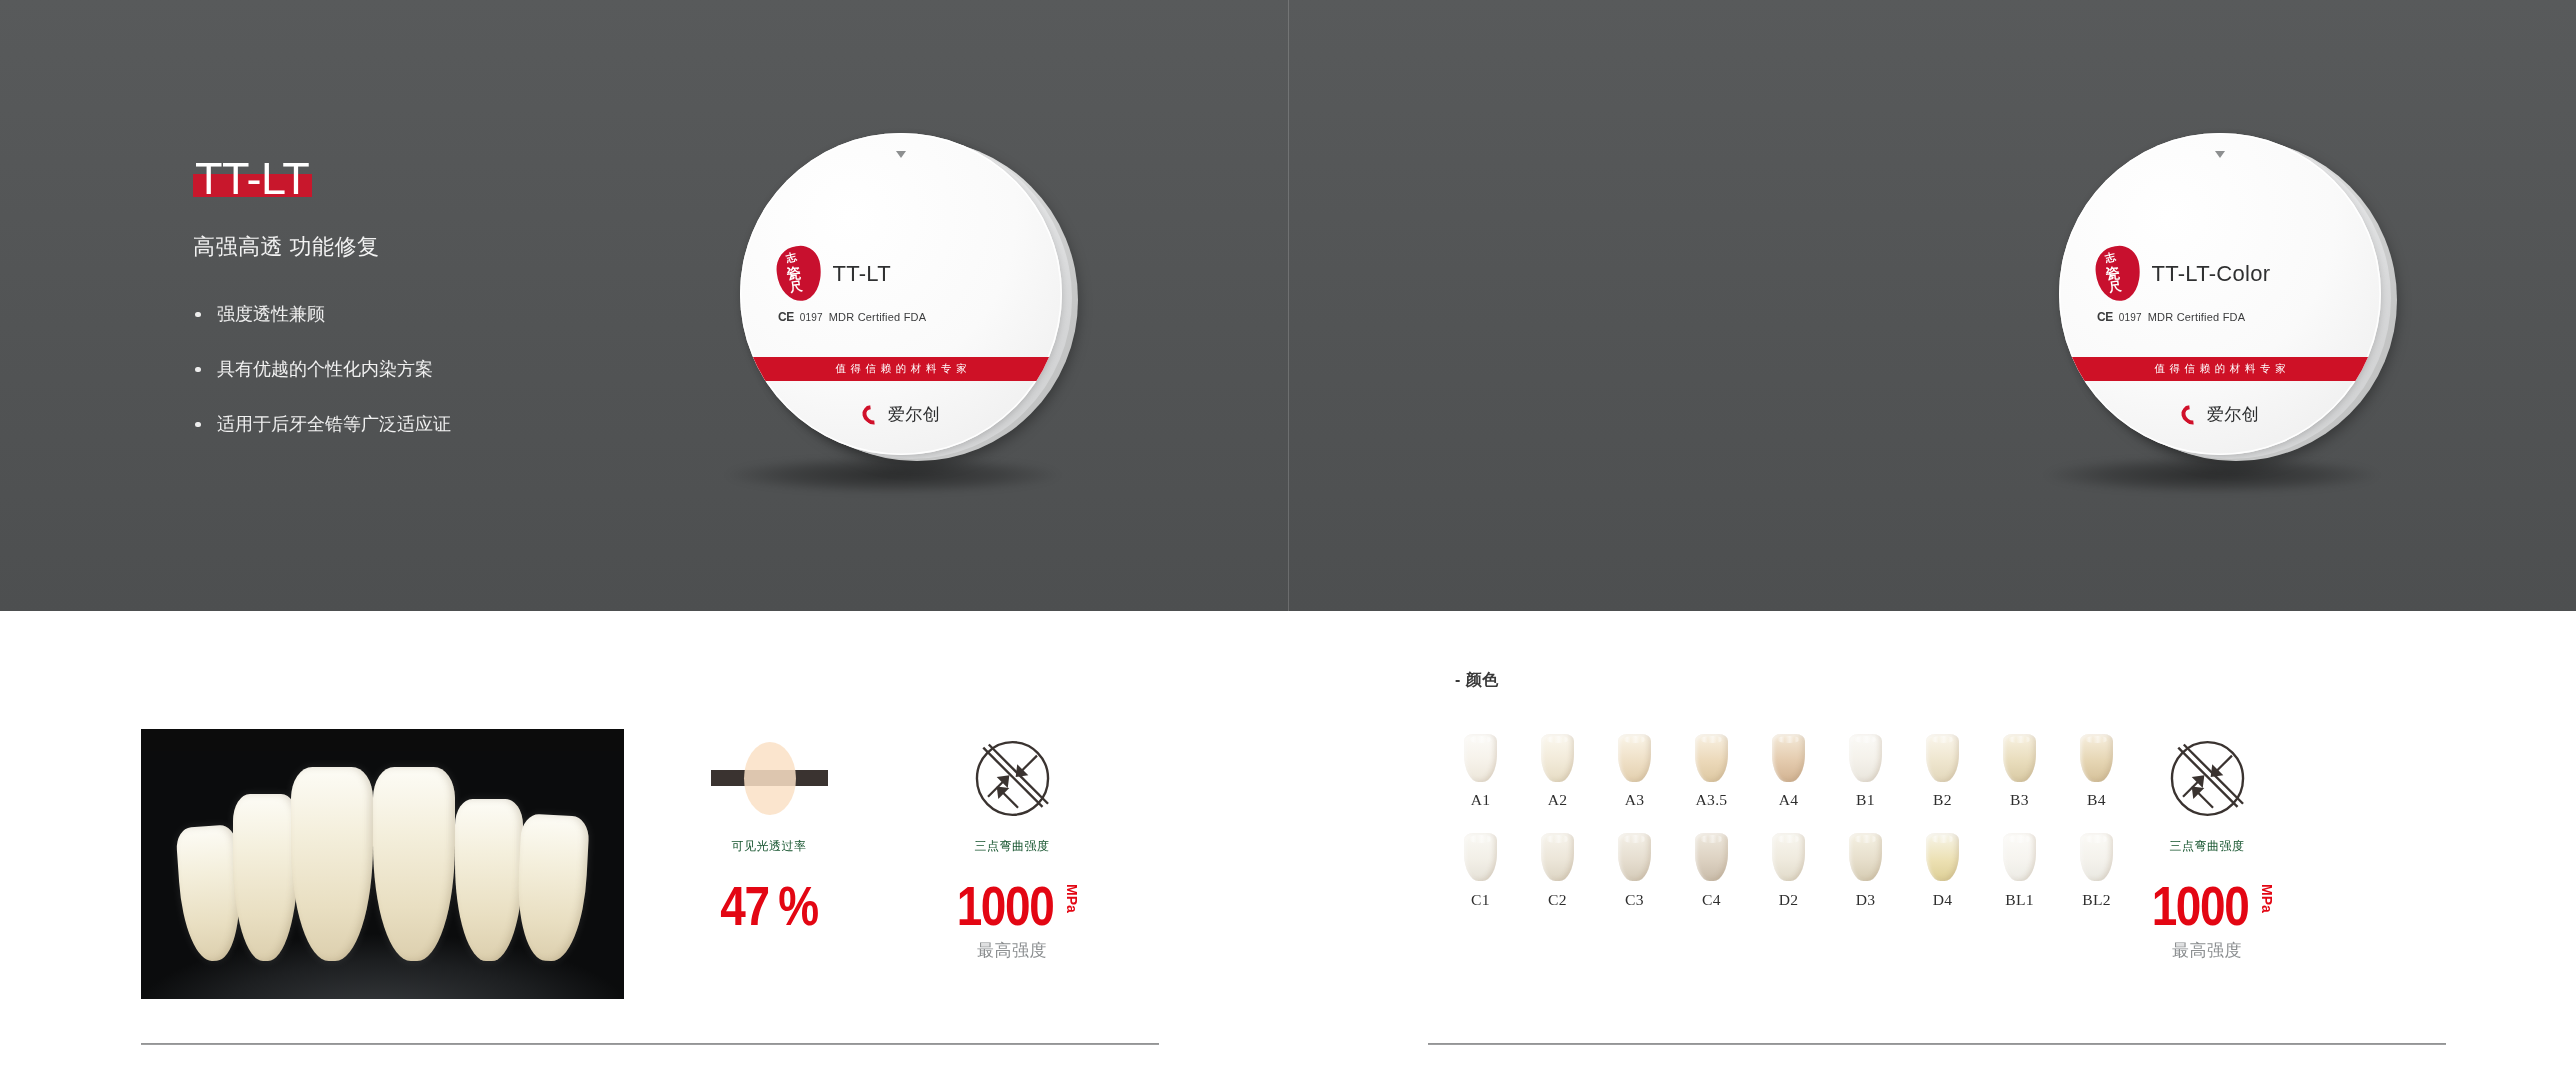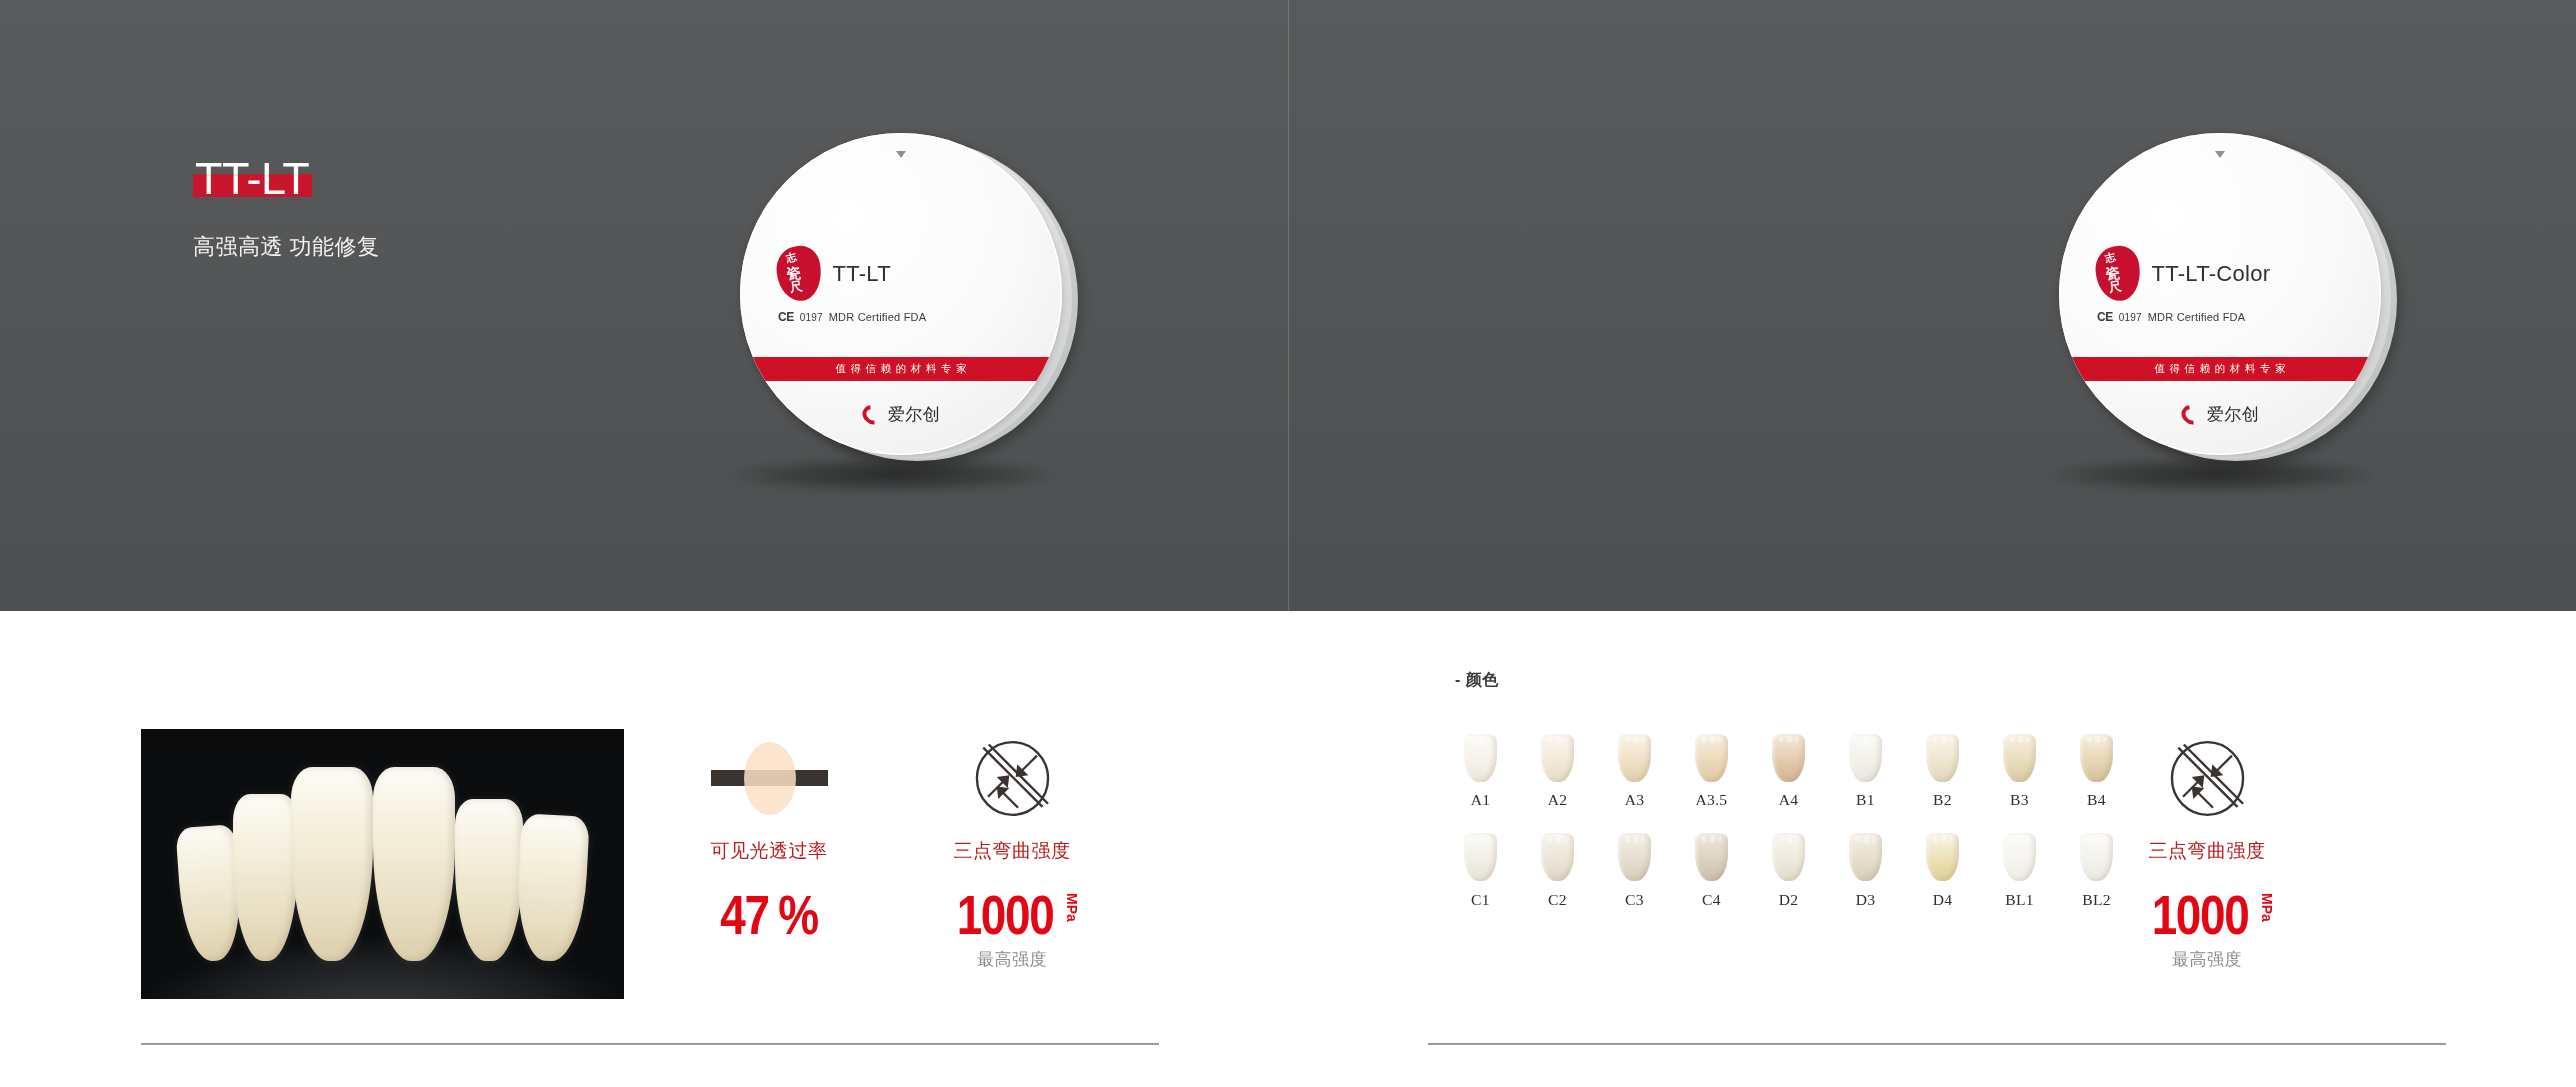--- a/index.html
+++ b/index.html
@@ -133,21 +133,21 @@
 
   
   .tl-glyph { position:relative; width:117px; height:83px; }
   .tl-bar { position:absolute; left:0; top:33px; width:117px; height:15.6px; background:#3A3330; }
   .tl-circle { position:absolute; left:33px; top:5.2px; width:52px; height:73px;
       border-radius:50%; background:#FAE0C6; opacity:0.85; }
 
   
   .fs-glyph { width:79px; height:79px; }
 
-  .metric-label { margin-top:10.4px; color:#b91c1c; font-size:19px; letter-spacing:0.5px;
+  .metric-label { margin-top:10.4px; color:#14532d; font-size:12px; letter-spacing:0.5px;
       white-space:nowrap; }
   .metric-value { margin-top:27px; display:flex; align-items:flex-start;
       justify-content:center; color:#E30613; line-height:0.86; }
   .metric-num { font-size:56px; font-weight:700; letter-spacing:-1.6px;
       font-family:"Liberation Sans",sans-serif; transform:scaleX(0.82);
       transform-origin:center; }
   .metric-unit { font-size:14px; font-weight:700; letter-spacing:0;
       writing-mode:vertical-rl; text-orientation:mixed;
       margin-left:1px; margin-top:2.1px; }
   .metric-sub { margin-top:8.3px; color:#8a8d8f; font-size:17px; letter-spacing:0.5px;
@@ -190,20 +190,34 @@
   <div class="hero-divider"></div>
 
   <div class="hero-panel left">
 
     <div class="hero-text">
       <div class="title-wrap">
         <span class="title-hl"></span>
         <span class="title-txt">TT-LT</span>
       </div>
       <div class="subtitle">高强高透 功能修复</div>
+      <ul class="bullets">
+        <li>
+          <span class="dot"></span>
+          <span>强度透性兼顾</span>
+        </li>
+        <li>
+          <span class="dot"></span>
+          <span>具有优越的个性化内染方案</span>
+        </li>
+        <li>
+          <span class="dot"></span>
+          <span>适用于后牙全锆等广泛适应证</span>
+        </li>
+      </ul>
     </div>
 
     <div class="disc-stage">
       <div class="disc-shadow"></div>
       <div class="disc-side"></div>
       <div class="disc-side2"></div>
       <div class="disc-face">
         <div class="disc-notch"></div>
 
         <div class="disc-brandrow">

